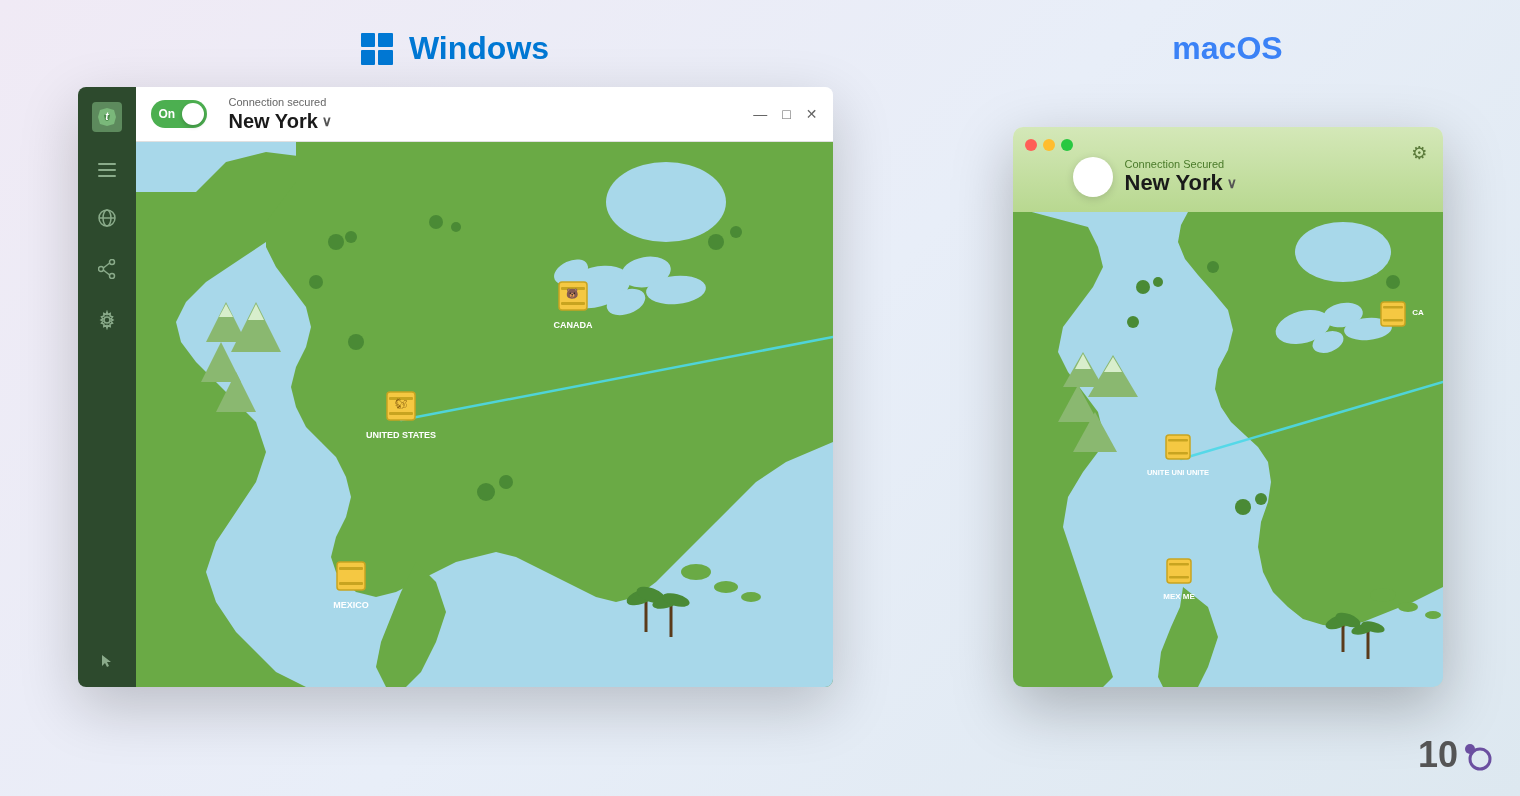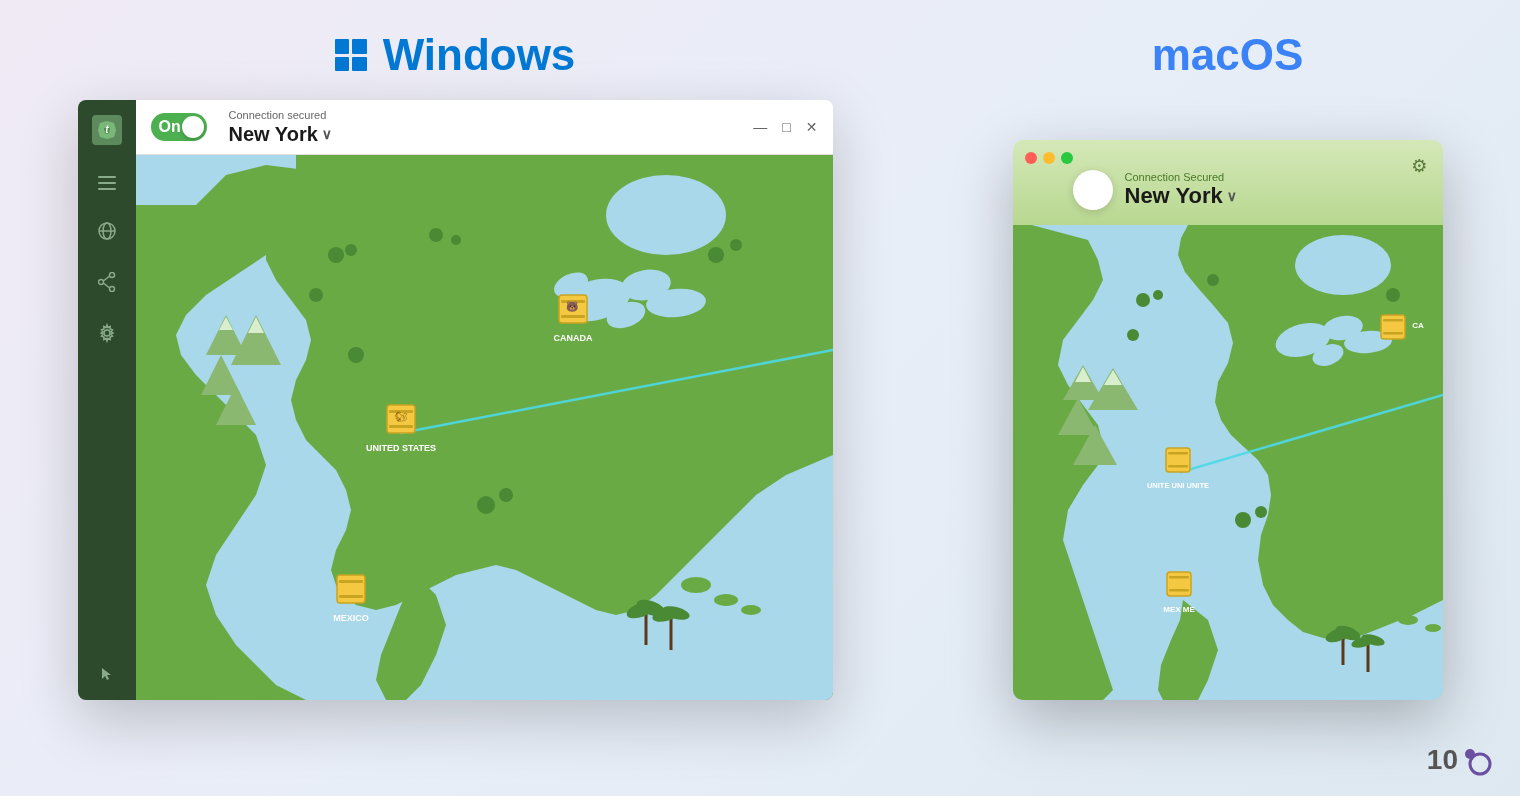--- a/index.html
+++ b/index.html
@@ -36,21 +36,21 @@
       display: flex;
       flex-direction: column;
       align-items: center;
     }
 
     .platform-label {
       display: flex;
       align-items: center;
       gap: 16px;
       margin-bottom: 20px;
-      font-size: 44px;
+      font-size: 32px;
       font-weight: 600;
     }
 
     .windows-label { color: #0078d4; }
     .macos-label { color: #3b82f6; }
 
     .windows-icon {
       display: grid;
       grid-template-columns: 1fr 1fr;
       gap: 3px;
@@ -317,21 +317,21 @@
     .watermark {
       position: absolute;
       bottom: 20px;
       right: 30px;
       display: flex;
       align-items: center;
       gap: 4px;
     }
 
     .watermark-text {
-      font-size: 28px;
+      font-size: 36px;
       font-weight: 700;
       color: #555;
     }
 
     .watermark-logo {
       width: 28px;
       height: 28px;
       position: relative;
     }
   </style>
@@ -401,21 +401,21 @@
               </svg>
             </div>
           </div>
         </div>
 
         <div class="win-main">
 
           <div class="win-titlebar">
             <div class="toggle-section">
               <div class="toggle-switch">
-                <span class="toggle-label" style="position:absolute;left:8px;top:50%;transform:translateY(-50%);font-size:16px;color:#fff;font-weight:700;">On</span>
+                <span class="toggle-label" style="position:absolute;left:8px;top:50%;transform:translateY(-50%);font-size:12px;color:#fff;font-weight:700;">On</span>
                 <div class="toggle-knob"></div>
               </div>
               <div class="connection-info">
                 <div class="conn-secured">Connection secured</div>
                 <div class="conn-location">
                   <span>New York</span>
                   <span class="chevron">∨</span>
                 </div>
               </div>
             </div>

